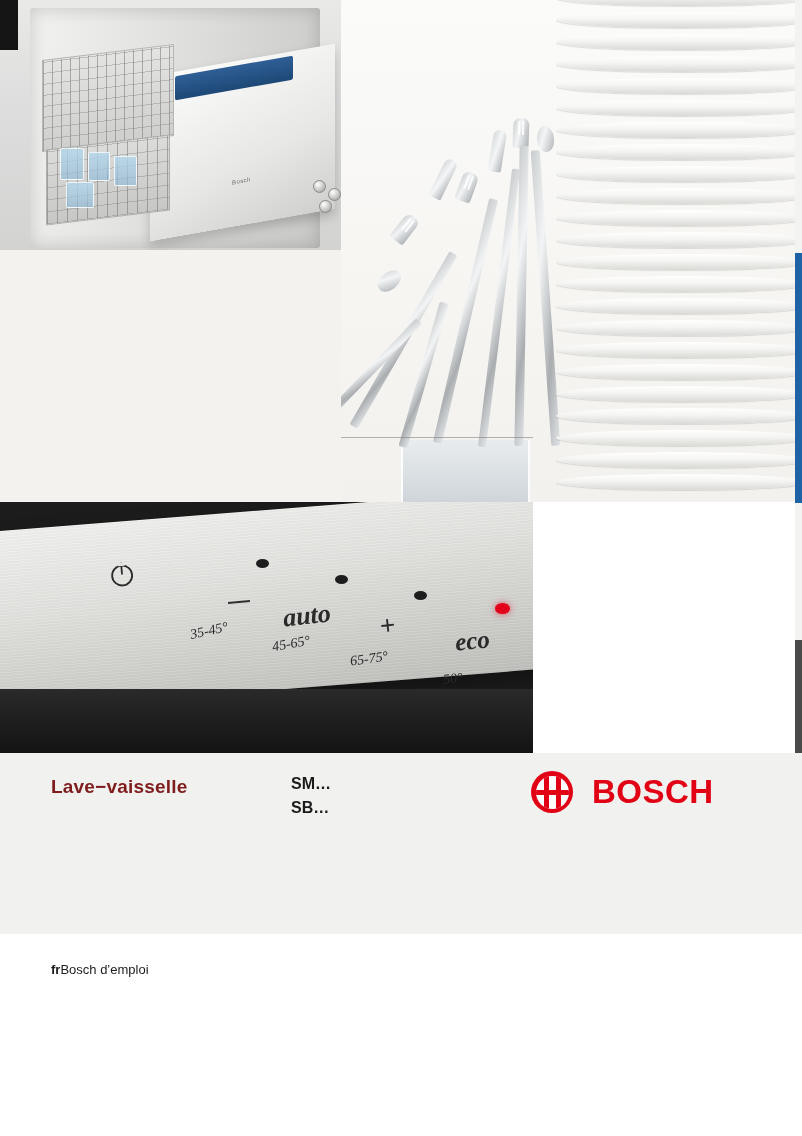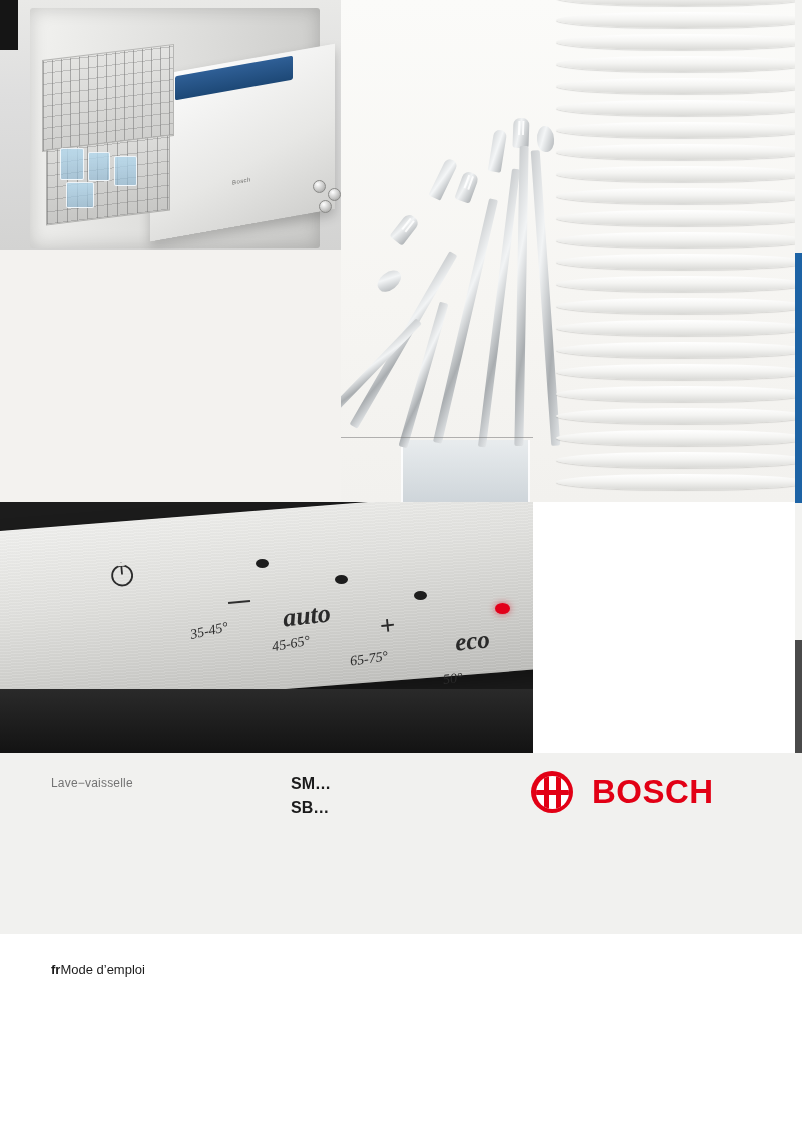--- a/index.html
+++ b/index.html
@@ -370,23 +370,23 @@
     left: 0;
     top: 753px;
     width: 802px;
     height: 181px;
     background: #f1f1ef;
   }
   .product-name {
     position: absolute;
     left: 51px;
     top: 776px;
-    font-size: 12px;
-    font-weight: normal;
-    color: #737373;
+    font-size: 19px;
+    font-weight: bold;
+    color: #7f1d1d;
     letter-spacing: .2px;
   }
   .model-1 {
     position: absolute;
     left: 291px;
     top: 775px;
     font-size: 16px;
     font-weight: bold;
     color: #1b1b1b;
   }
@@ -593,16 +593,16 @@
 
   <div class="bosch-logo">
     <div class="bosch-mark">
       <div class="inner"></div>
     </div>
     <div class="bosch-word">BOSCH</div>
   </div>
 
   <div class="bottom-area"></div>
   <div class="manual-line">
-    <span class="lang">fr</span><span>Mode d’emploi</span>
+    <span class="lang">fr</span><span>Bosch d’emploi</span>
   </div>
 
 </div>
 
 </body></html>

